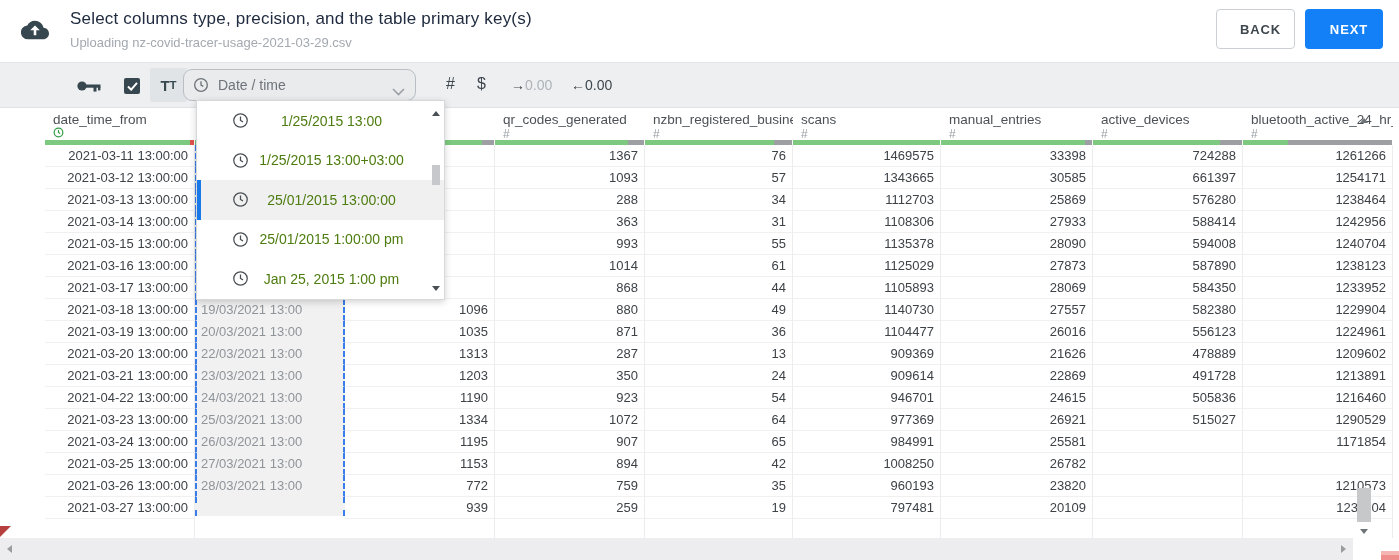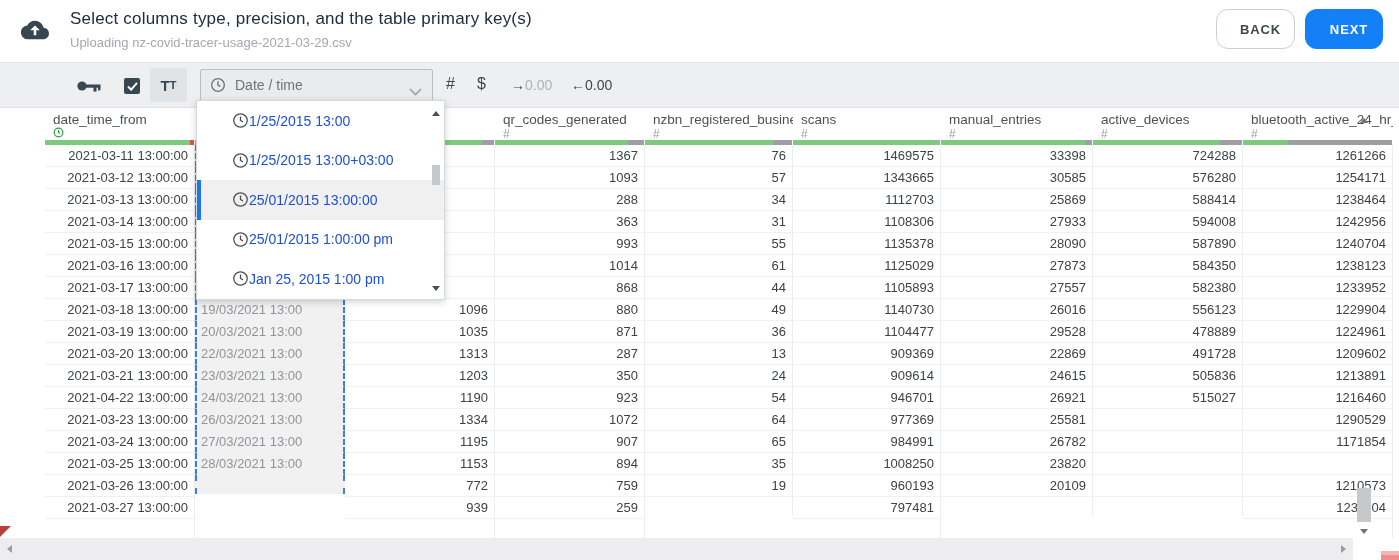--- a/index.html
+++ b/index.html
@@ -3,37 +3,37 @@
 <meta charset="utf-8">
 <style>
   html,body{margin:0;padding:0}
   body{width:1399px;height:560px;position:relative;overflow:hidden;background:#fff;
        font-family:"Liberation Sans", sans-serif;}
   
   .topbar{position:absolute;top:0;left:0;width:1399px;height:62px;background:#fff;}
   .upload-badge{position:absolute;left:21px;top:16px;width:28px;height:28px;}
   .title{position:absolute;left:70px;top:9px;font-size:17px;color:#212c40;letter-spacing:.2px;white-space:nowrap;}
   .subtitle{position:absolute;left:70px;top:35px;font-size:13px;color:#a3a9b0;white-space:nowrap;}
-  .btn{position:absolute;top:9px;height:40px;border-radius:12px;font-size:13px;font-weight:bold;
+  .btn{position:absolute;top:9px;height:40px;border-radius:4px;font-size:13px;font-weight:bold;
        letter-spacing:.9px;font-family:"Liberation Sans",sans-serif;cursor:pointer;padding-left:16px;}
   .btn-back{left:1216px;width:79px;background:#fff;border:1px solid #ccd0d4;color:#3f474e;}
   .btn-next{left:1305px;width:78px;background:#1480f8;border:none;color:#fff;}
   
   .toolbar{position:absolute;top:62px;left:0;width:1399px;height:46px;background:#edeff1;
            border-top:1px solid #e3e6e8;border-bottom:1px solid #e0e3e5;box-sizing:border-box;}
   .tb{position:absolute;}
   .tb-key{left:77px;top:16px;}
   .tb-check{left:124px;top:15px;width:16px;height:16px;background:#37474f;border-radius:2px;
             display:flex;align-items:center;justify-content:center;}
   .tb-tt{left:150px;top:5px;width:37px;height:34px;background:#e1e4e7;border-radius:2px;
          display:flex;align-items:center;justify-content:center;color:#37474f;}
   .tb-tt .big{font-size:15px;font-weight:bold;}
   .tb-tt .small{font-size:11px;font-weight:bold;}
-  .tb-select{left:200px;top:6px;width:233px;height:32px;background:#e9ebed;border:1px solid #b9bfc5;
-             border-radius:2px;box-sizing:border-box;display:flex;align-items:center;cursor:pointer;}
+  .tb-select{left:183px;top:6px;width:233px;height:32px;background:#e9ebed;border:1px solid #b9bfc5;
+             border-radius:9px;box-sizing:border-box;display:flex;align-items:center;cursor:pointer;}
   .tb-select .ic{margin-left:9px;display:flex;}
   .tb-select .lbl{margin-left:9px;font-size:14px;color:#6e747a;}
   .tb-select .chev{position:absolute;right:10px;top:12px;}
   .tb-hash{left:446px;top:12px;font-size:16px;color:#3f474e;}
   .tb-dollar{left:477px;top:12px;font-size:16px;color:#3f474e;}
   .tb-dec{top:14px;font-size:14px;white-space:nowrap;}
   .tb-dec-r{left:511px;}
   .tb-dec-l{left:571px;}
   .tb-dec .arrow{color:#3f474e;}
   .tb-dec-r .digits{color:#aeb3b8;}
@@ -51,21 +51,21 @@
         border-bottom:1px solid #f0f0f1;padding:0 6px;box-sizing:border-box;white-space:nowrap;overflow:hidden;}
   .cell.num{text-align:right;}
   .cell.tail{height:19px;border-bottom:none;}
   .col.sel .cell{background:#f1f1f2;color:#8f9499;text-align:left;
                  border-left:2px dashed #3b7de9;border-right:2px dashed #3b7de9;padding:0 4px;}
   
   .dropdown{position:absolute;left:196px;top:100px;width:249px;height:200px;background:#fff;
             border:1px solid #d6d9db;box-shadow:0 2px 7px rgba(0,0,0,.18);z-index:20;box-sizing:border-box;}
   .dd-item{height:39.5px;display:flex;align-items:center;position:relative;cursor:pointer;}
   .dd-item .ic{margin-left:35px;display:flex;}
-  .dd-item .lbl{flex:1;text-align:left;margin-right:30px;font-size:14px;color:#1d4ed8;white-space:nowrap;}
+  .dd-item .lbl{flex:1;text-align:center;margin-right:30px;font-size:14px;color:#4d7c0f;white-space:nowrap;}
   .dd-item.selected{background:#f0f0f1;}
   .dd-item.selected::before{content:'';position:absolute;left:0;top:0;bottom:0;width:4px;background:#1a79e8;}
   .dd-scroll{position:absolute;right:1px;top:0;bottom:0;width:14px;}
   .dd-thumb{position:absolute;left:3px;top:64px;width:8px;height:20px;background:#c6c8cb;}
   
   .arr{width:0;height:0;position:absolute;}
   .arr-up{border-left:4px solid transparent;border-right:4px solid transparent;border-bottom:5px solid #6f7478;}
   .arr-down{border-left:4px solid transparent;border-right:4px solid transparent;border-top:5px solid #6f7478;}
   .arr-left{border-top:4px solid transparent;border-bottom:4px solid transparent;border-right:5px solid #9a9da0;}
   .arr-right{border-top:4px solid transparent;border-bottom:4px solid transparent;border-left:5px solid #9a9da0;}
@@ -180,20 +180,21 @@
       <div class="cell">14/03/2021 13:00</div>
       <div class="cell">15/03/2021 13:00</div>
       <div class="cell">16/03/2021 13:00</div>
       <div class="cell">17/03/2021 13:00</div>
       <div class="cell">18/03/2021 13:00</div>
       <div class="cell">19/03/2021 13:00</div>
       <div class="cell">20/03/2021 13:00</div>
       <div class="cell">22/03/2021 13:00</div>
       <div class="cell">23/03/2021 13:00</div>
       <div class="cell">24/03/2021 13:00</div>
+      <div class="cell">25/03/2021 13:00</div>
       <div class="cell">26/03/2021 13:00</div>
       <div class="cell">27/03/2021 13:00</div>
       <div class="cell">28/03/2021 13:00</div>
       <div class="cell tail"></div>
     </div>
     <div class="col" style="width: 150px;">
       <div class="hdr">
         <div class="hdr-name"></div>
         <div class="hdr-type"></div>
       </div>
@@ -264,20 +265,21 @@
       <div class="cell num">55</div>
       <div class="cell num">61</div>
       <div class="cell num">44</div>
       <div class="cell num">49</div>
       <div class="cell num">36</div>
       <div class="cell num">13</div>
       <div class="cell num">24</div>
       <div class="cell num">54</div>
       <div class="cell num">64</div>
       <div class="cell num">65</div>
+      <div class="cell num">42</div>
       <div class="cell num">35</div>
       <div class="cell num">19</div>
       <div class="cell tail"></div>
     </div>
     <div class="col" style="width: 148px;">
       <div class="hdr">
         <div class="hdr-name">scans</div>
         <div class="hdr-type">#</div>
       </div>
       <div class="qbar">
@@ -310,42 +312,44 @@
       <div class="qbar">
         <div class="g" style="width: 95.5%;"></div>
         <div class="gr" style="width: 4.5%;"></div>
       </div>
       <div class="cell num">33398</div>
       <div class="cell num">30585</div>
       <div class="cell num">25869</div>
       <div class="cell num">27933</div>
       <div class="cell num">28090</div>
       <div class="cell num">27873</div>
+      <div class="cell num">28069</div>
       <div class="cell num">27557</div>
       <div class="cell num">26016</div>
-      <div class="cell num">29528</div>
+      <div class="cell num">21626</div>
       <div class="cell num">22869</div>
       <div class="cell num">24615</div>
       <div class="cell num">26921</div>
       <div class="cell num">25581</div>
       <div class="cell num">26782</div>
       <div class="cell num">23820</div>
       <div class="cell num">20109</div>
       <div class="cell tail"></div>
     </div>
     <div class="col" style="width: 150px;">
       <div class="hdr">
         <div class="hdr-name">active_devices</div>
         <div class="hdr-type">#</div>
       </div>
       <div class="qbar">
         <div class="g" style="width: 85%;"></div>
         <div class="gr" style="width: 15%;"></div>
       </div>
       <div class="cell num">724288</div>
+      <div class="cell num">661397</div>
       <div class="cell num">576280</div>
       <div class="cell num">588414</div>
       <div class="cell num">594008</div>
       <div class="cell num">587890</div>
       <div class="cell num">584350</div>
       <div class="cell num">582380</div>
       <div class="cell num">556123</div>
       <div class="cell num">478889</div>
       <div class="cell num">491728</div>
       <div class="cell num">505836</div>

